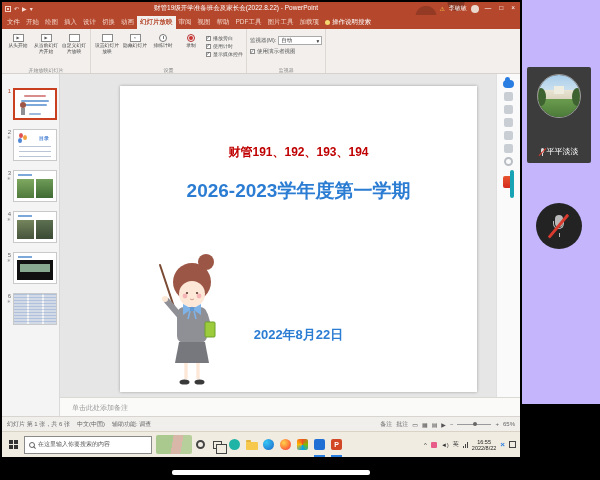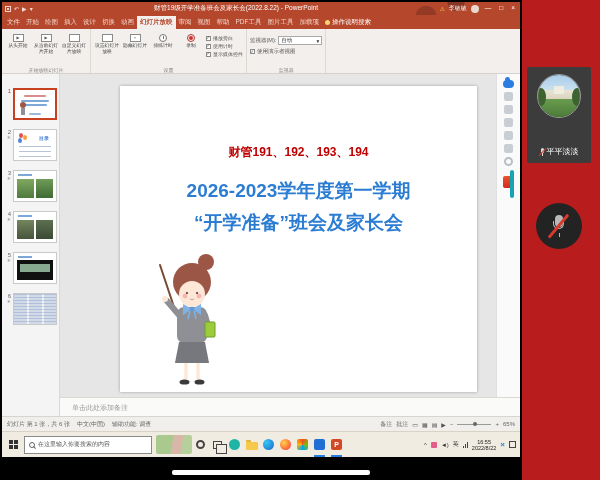--- a/index.html
+++ b/index.html
@@ -145,21 +145,21 @@
           text-align:center;font-weight:bold;}
   .tray{margin-left:auto;display:flex;align-items:center;gap:4px;padding-right:4px;font-size:6px;color:#333;}
   .tray-pink{width:6px;height:6px;border-radius:1px;background:#e85c8a;}
   .net{display:flex;align-items:flex-end;gap:1px;}
   .net i{width:1px;background:#444;display:block;}
   .clock{text-align:center;font-size:5.5px;line-height:6px;color:#222;}
   .tray-x{color:#2a7de1;font-weight:bold;font-size:8px;}
   .actioncenter{width:7px;height:7px;border:1px solid #444;}
 
   
-  .meet{position:absolute;left:522px;top:0;width:78px;height:480px;background:#b91c1c;text-align:center;}
+  .meet{position:absolute;left:522px;top:0;width:78px;height:404px;background:#c4b5fd;text-align:center;}
   .tile{position:absolute;left:5px;top:67px;width:64px;height:96px;background:#3c3c3c;border-radius:2px;}
   .avatar{position:absolute;left:10px;top:7px;width:44px;height:44px;border-radius:50%;overflow:hidden;
           border:1px solid #9a9a9a;}
   .av-sky{position:absolute;left:0;top:0;right:0;height:40%;background:linear-gradient(180deg,#a8cdea,#cfe2ef);}
   .av-castle{position:absolute;left:0;top:35%;right:0;height:25%;background:linear-gradient(180deg,#e9e4d3,#d8d2bd);}
   .av-castle::after{content:"";position:absolute;left:16px;top:-4px;width:10px;height:8px;background:#efece0;}
   .av-lawn{position:absolute;left:0;bottom:0;right:0;height:42%;
      background:linear-gradient(180deg,#6a9c4e,#4c7b39);}
   .av-trees-l{position:absolute;left:-2px;top:30%;width:10px;height:45%;background:#3e6330;border-radius:50%;}
   .av-trees-r{position:absolute;right:-2px;top:30%;width:10px;height:45%;background:#3e6330;border-radius:50%;}
@@ -370,21 +370,21 @@
           <div class="tbox t-table"></div>
         </div>
       </div>
 
       <div class="main-col">
         <div class="canvas-row">
           <div class="canvas">
             <div class="slide">
               <div class="s-classes">财管191、192、193、194</div>
               <div class="s-title1">2026-2023学年度第一学期</div>
-              <div class="s-title2">“开学准备”班会及家长会</div>
+              <div class="s-date">2022年8月22日</div>
               <svg class="teacher" viewBox="0 0 88 143" xmlns="http://www.w3.org/2000/svg">
                 <line x1="12" y1="16" x2="26" y2="58" stroke="#7a4a33" stroke-width="2" stroke-linecap="round"></line>
                 <circle cx="58" cy="13" r="8" fill="#9c5645"></circle>
                 <circle cx="44" cy="33" r="19" fill="#9c5645"></circle>
                 <circle cx="44" cy="45" r="13" fill="#fde8d8"></circle>
                 <path d="M27,42 a19,19 0 0 1 34,-6 q-8,-6 -17,-6 q-10,0 -17,12 z" fill="#9c5645"></path>
                 <circle cx="37" cy="47" r="2.4" fill="#f5b5b5"></circle>
                 <circle cx="51" cy="47" r="2.4" fill="#f5b5b5"></circle>
                 <circle cx="39" cy="44" r="1.1" fill="#5a3b33"></circle>
                 <circle cx="49" cy="44" r="1.1" fill="#5a3b33"></circle>

